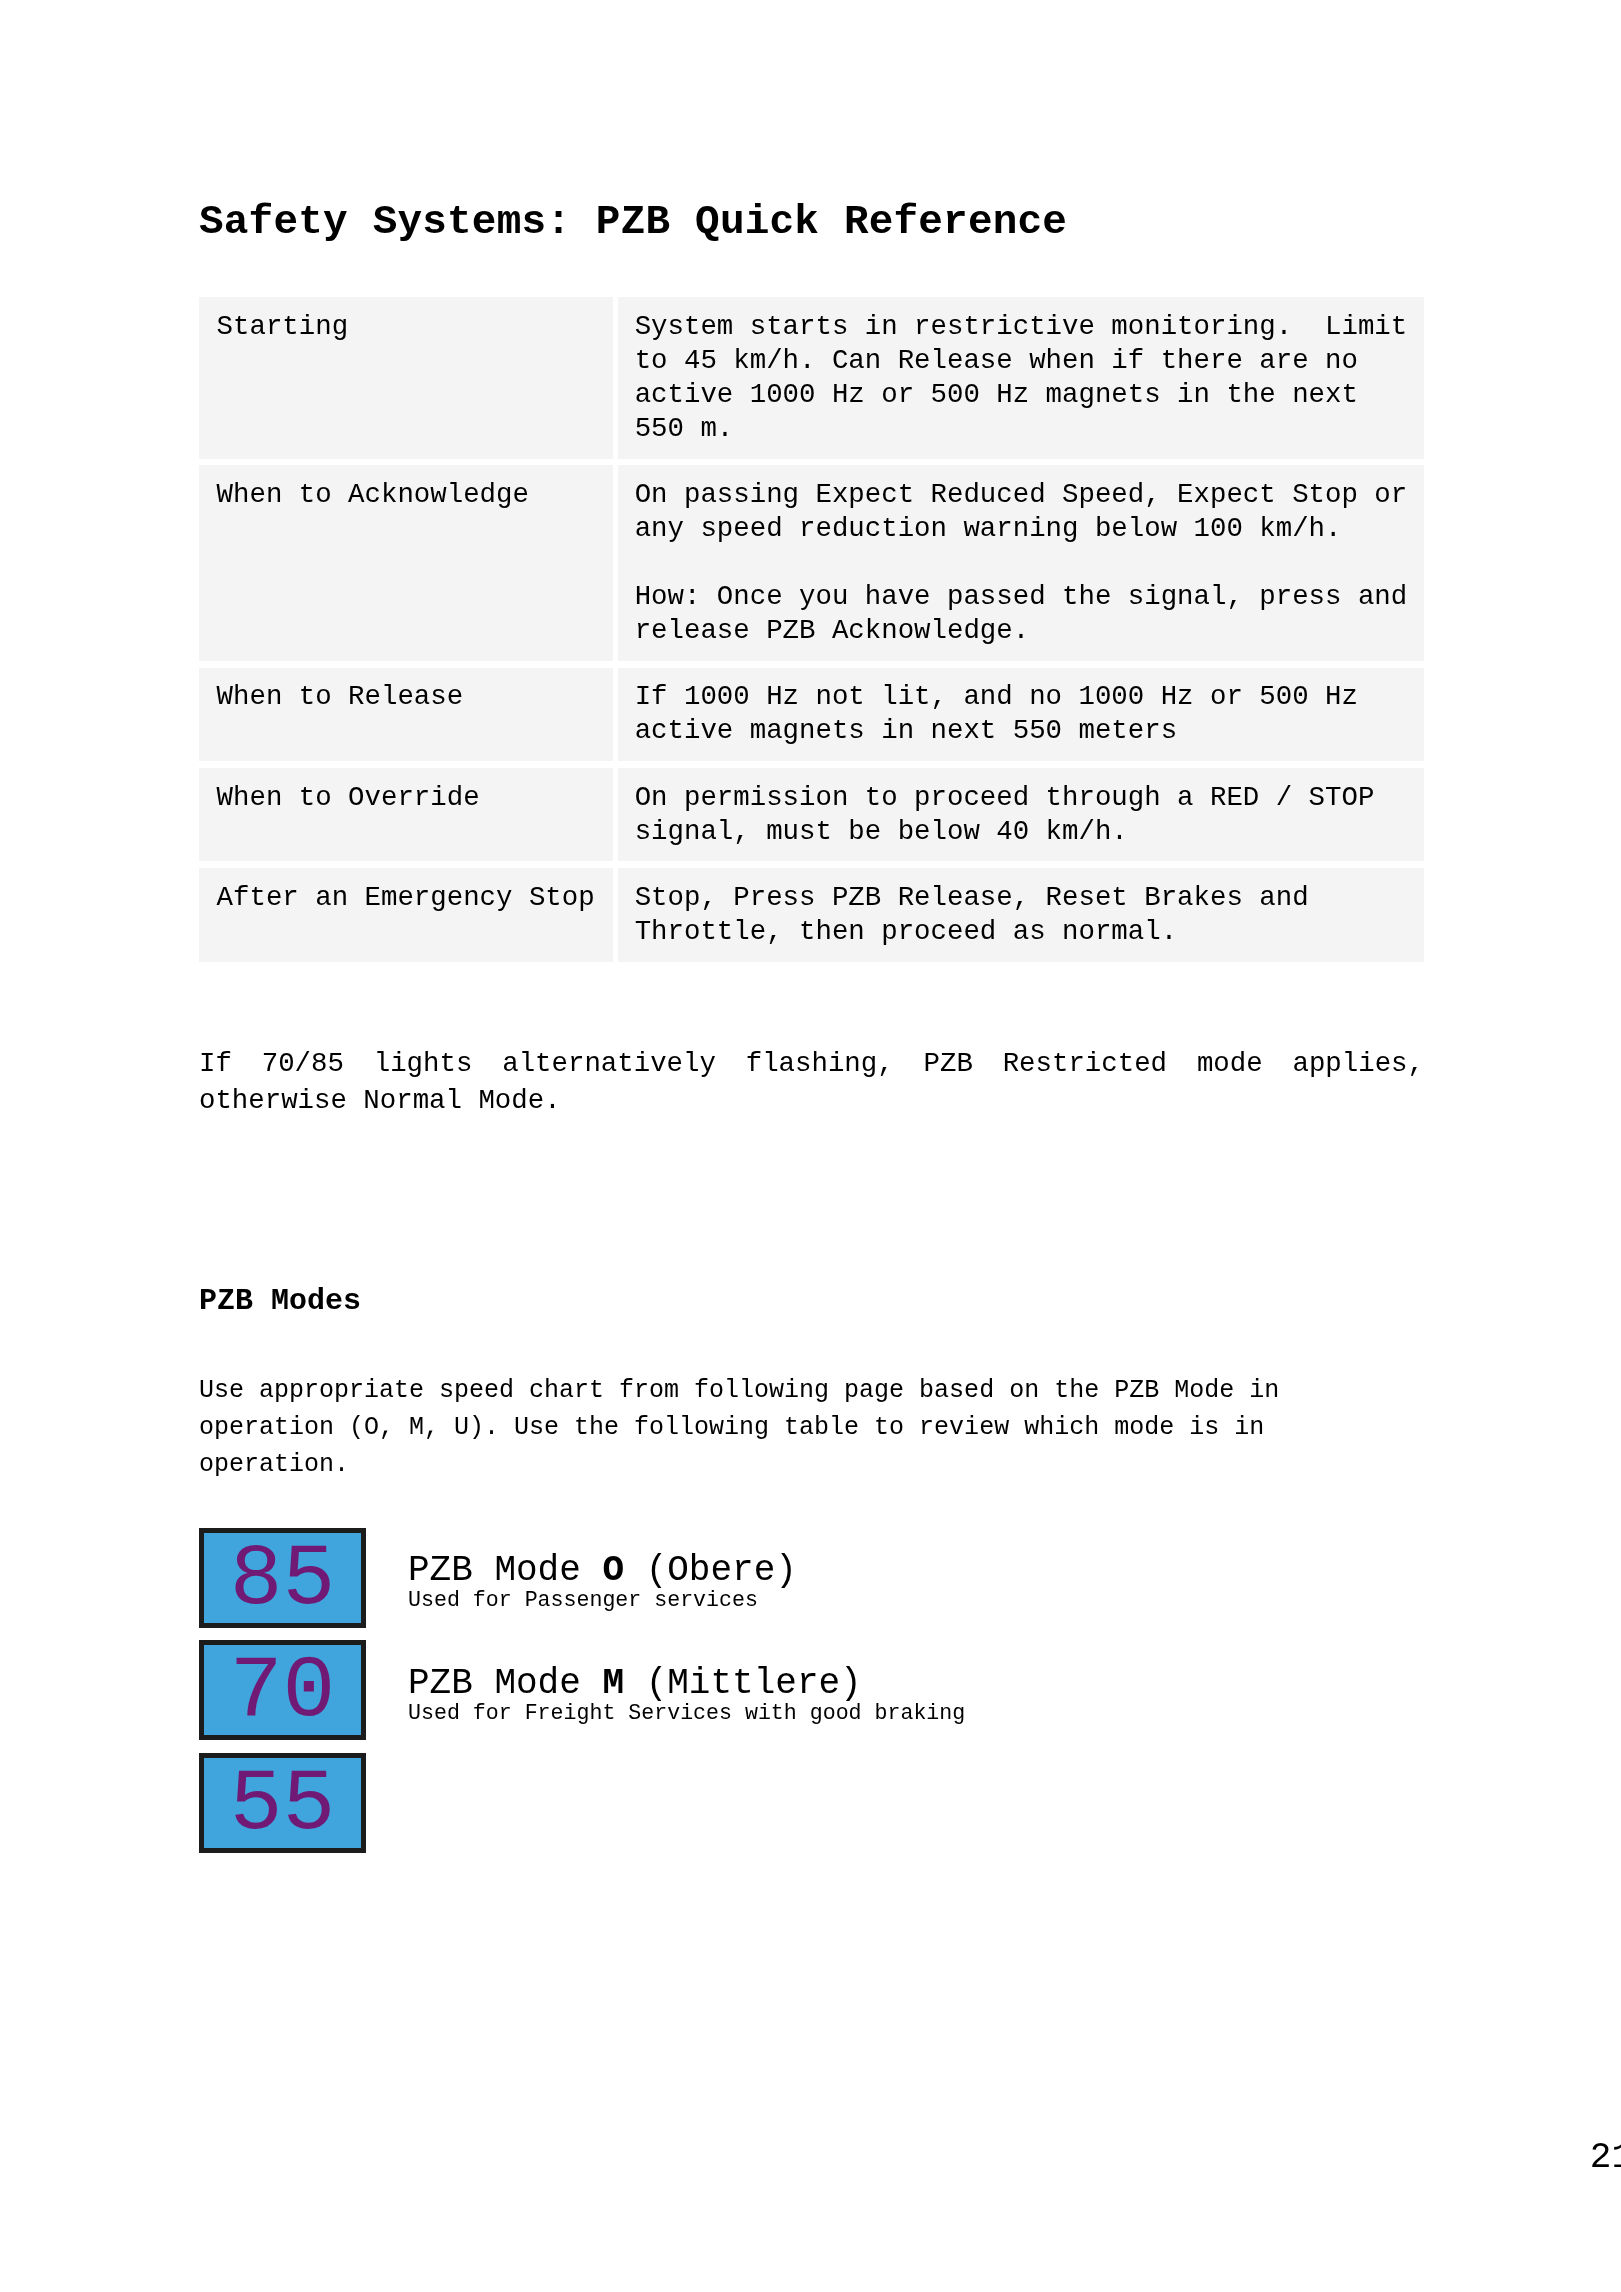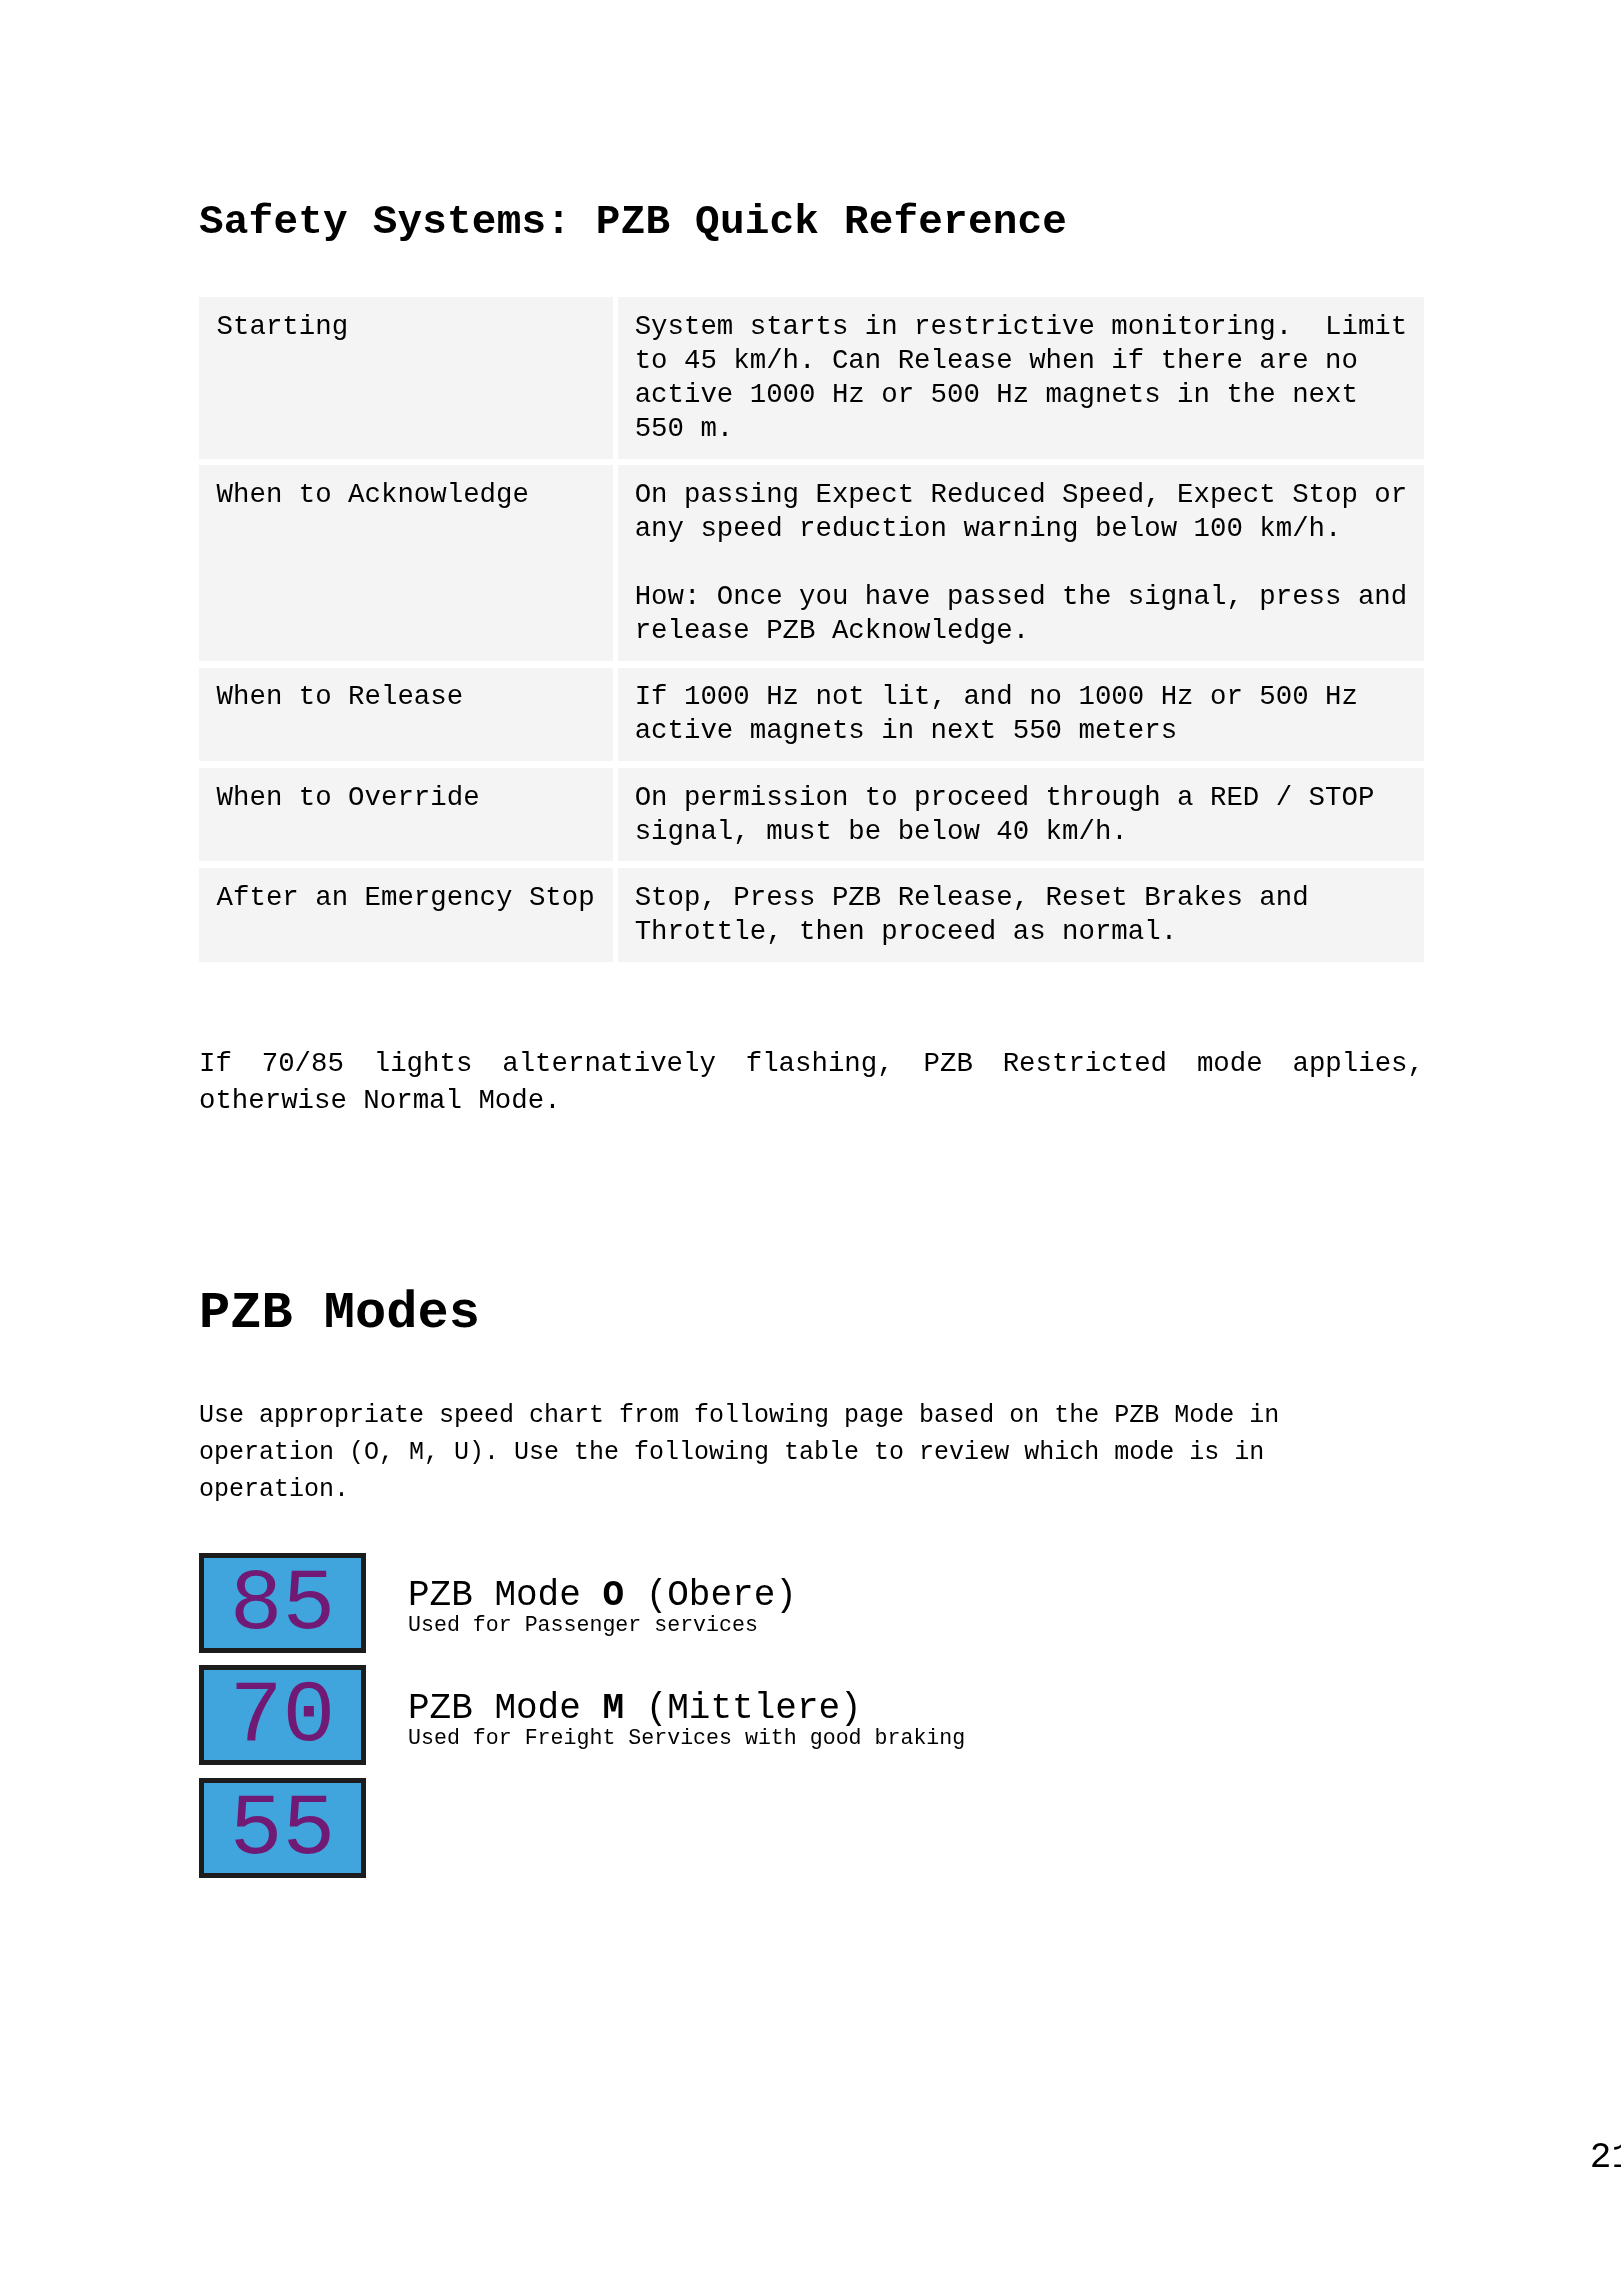--- a/index.html
+++ b/index.html
@@ -56,21 +56,21 @@
   
   .note {
     margin-top: 83px;
     font-size: 27.4px;
     line-height: 37px;
     text-align: justify;
   }
   
   .modes-heading {
     margin-top: 165px;
-    font-size: 52px;
+    font-size: 30px;
     font-weight: 700;
   }
   .modes-intro {
     margin-top: 54px;
     font-size: 25px;
     line-height: 37px;
     max-width: 1196px;
   }
   .modes-list {
     margin-top: 45px;

